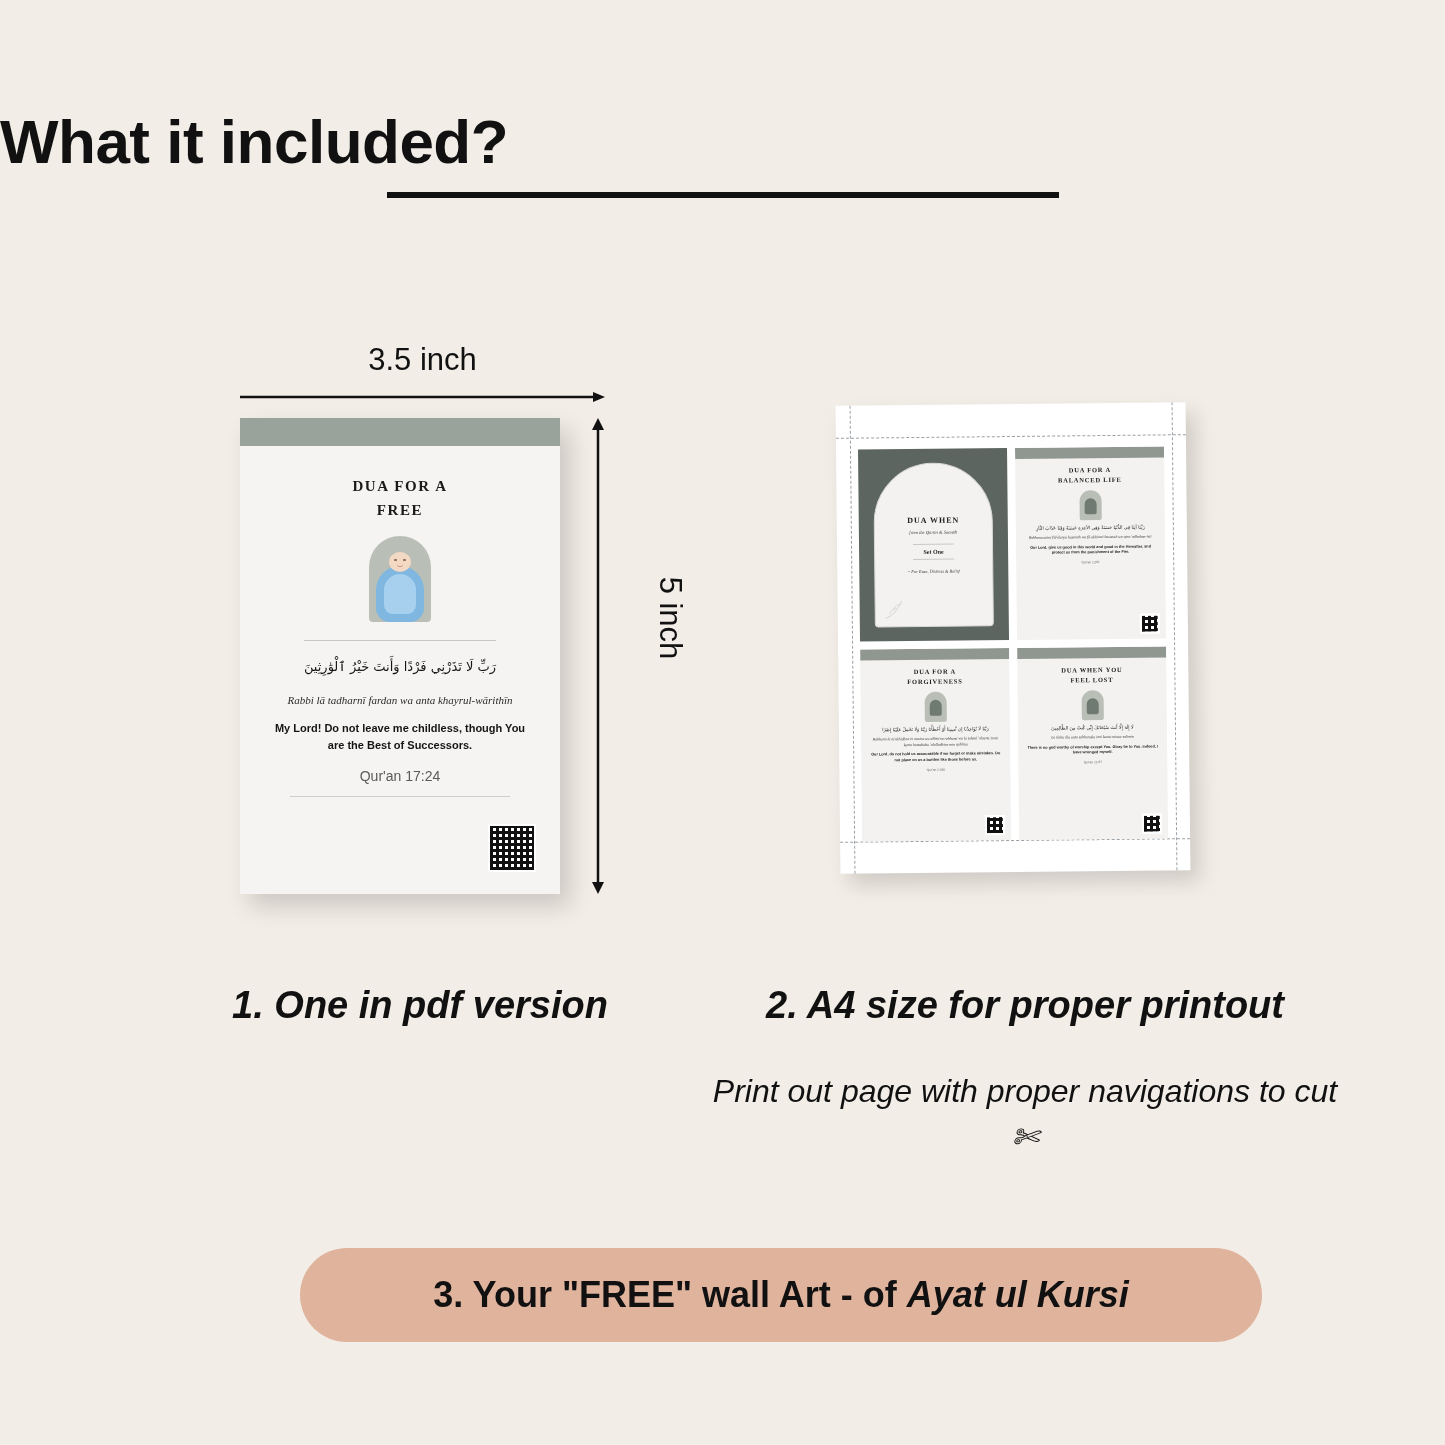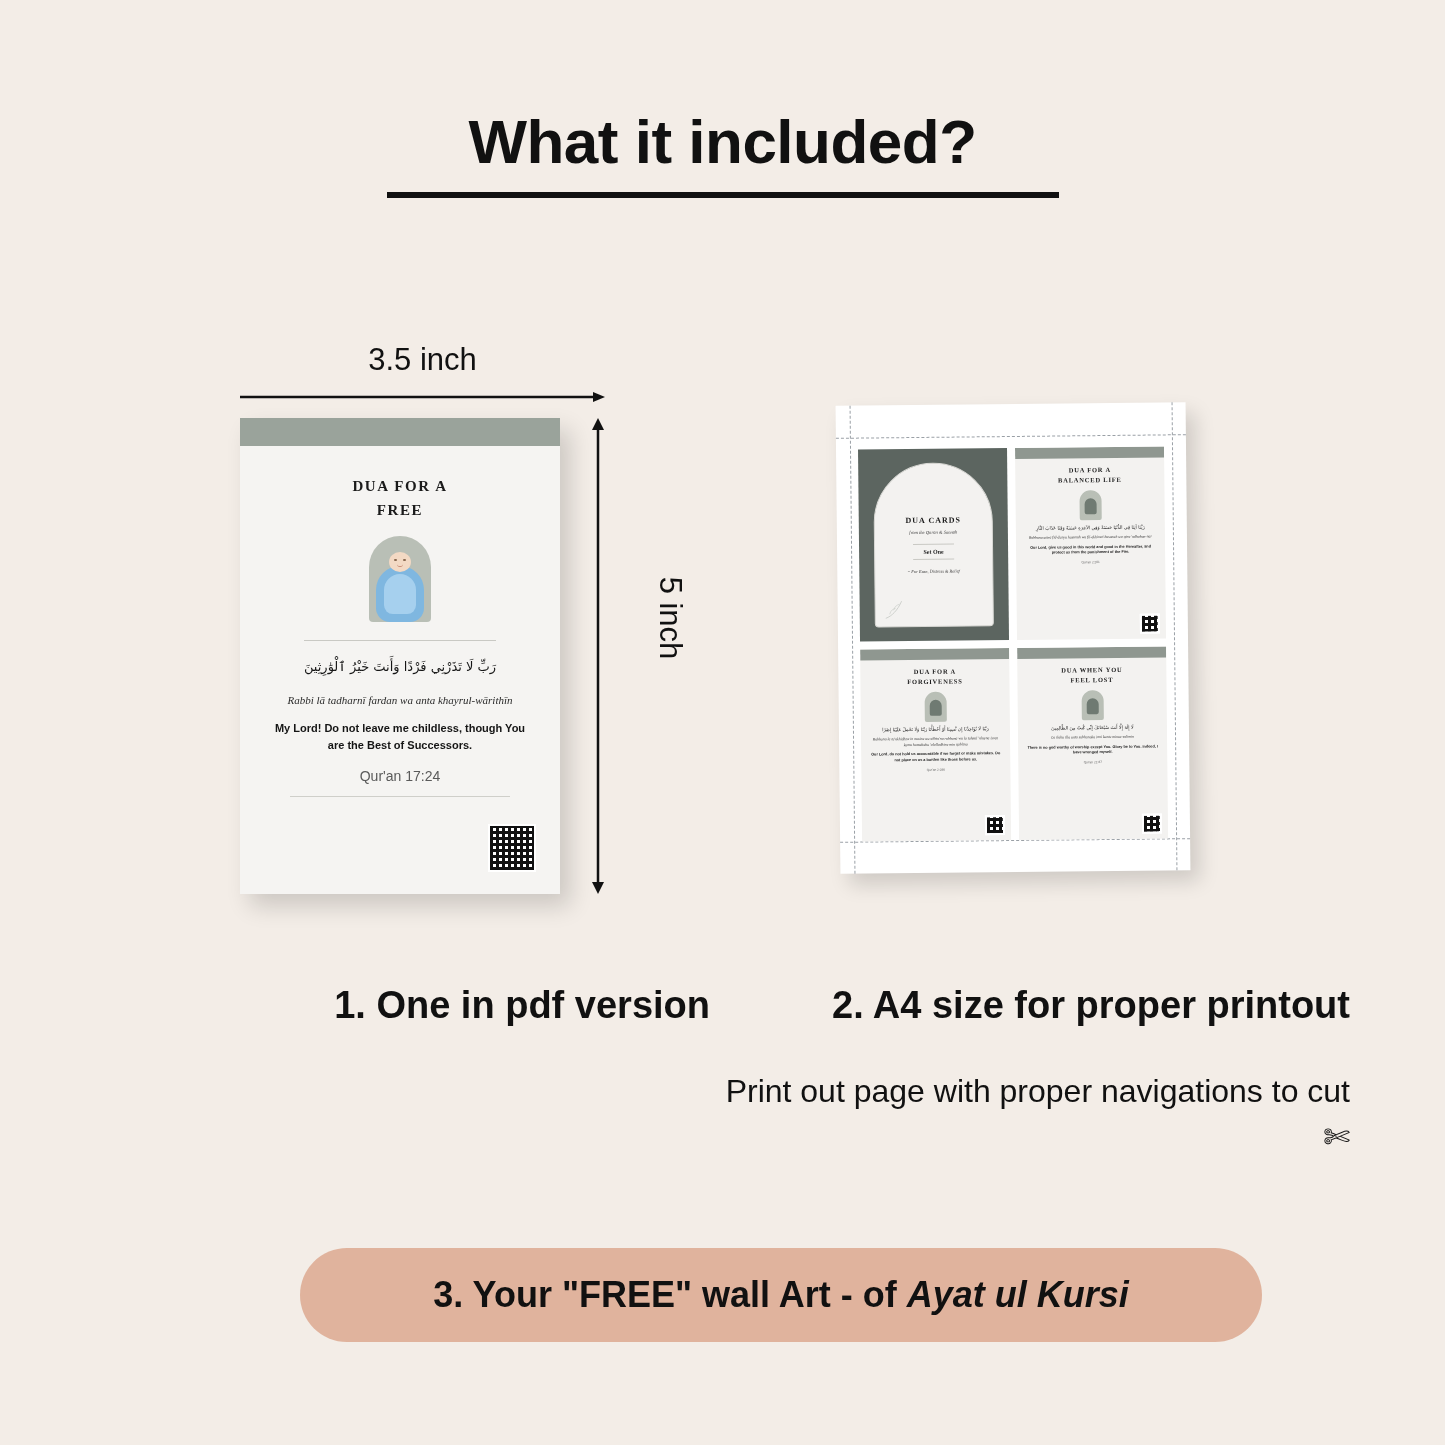--- a/index.html
+++ b/index.html
@@ -14,21 +14,20 @@
     overflow: hidden;
     position: relative;
   }
 
   
   .title-wrap {
     position: absolute;
     top: 108px;
     left: 0;
     width: 100%;
-    text-align: center;
   }
   .main-title {
     font-size: 62px;
     font-weight: bold;
     color: #111111;
     letter-spacing: -0.5px;
     line-height: 1.1;
   }
   .title-rule {
     width: 672px;
@@ -382,21 +381,22 @@
     left: 8px;
     bottom: 6px;
     width: 24px;
     height: 22px;
     opacity: 0.5;
   }
 
   
   .cap {
     position: absolute;
-    text-align: right;
+    text-align: center;
+    font-style: italic;
   }
   .cap-h {
     font-size: 38px;
     font-weight: bold;
     color: #111;
     line-height: 1.25;
   }
   .cap-p {
     font-size: 32px;
     color: #111;
@@ -477,21 +477,21 @@
 <div class="sheet">
   <div class="crop-h" style="top:32px;"></div>
   <div class="crop-h" style="top:436px;"></div>
   <div class="crop-v" style="left:14px;"></div>
   <div class="crop-v" style="left:336px;"></div>
 
   <div class="sheet-grid">
 
     <div class="mini cover">
       <div class="cover-arch">
-        <div class="cover-title">DUA CARDS</div>
+        <div class="cover-title">DUA WHEN</div>
         <div class="cover-sub">from the Quran &amp; Sunnah</div>
         <div class="cover-set">Set One</div>
         <div class="cover-note">~ For Ease, Distress &amp; Relief</div>
         <svg class="cover-leaf" viewBox="0 0 24 22">
           <path d="M2 20 C8 18 14 12 18 3" stroke="#9aa39b" stroke-width="0.8" fill="none"></path>
           <path d="M6 16 C7 12 9 11 12 10" stroke="#9aa39b" stroke-width="0.6" fill="none"></path>
           <path d="M10 12 C11 8 13 7 16 6" stroke="#9aa39b" stroke-width="0.6" fill="none"></path>
         </svg>
       </div>
     </div>

